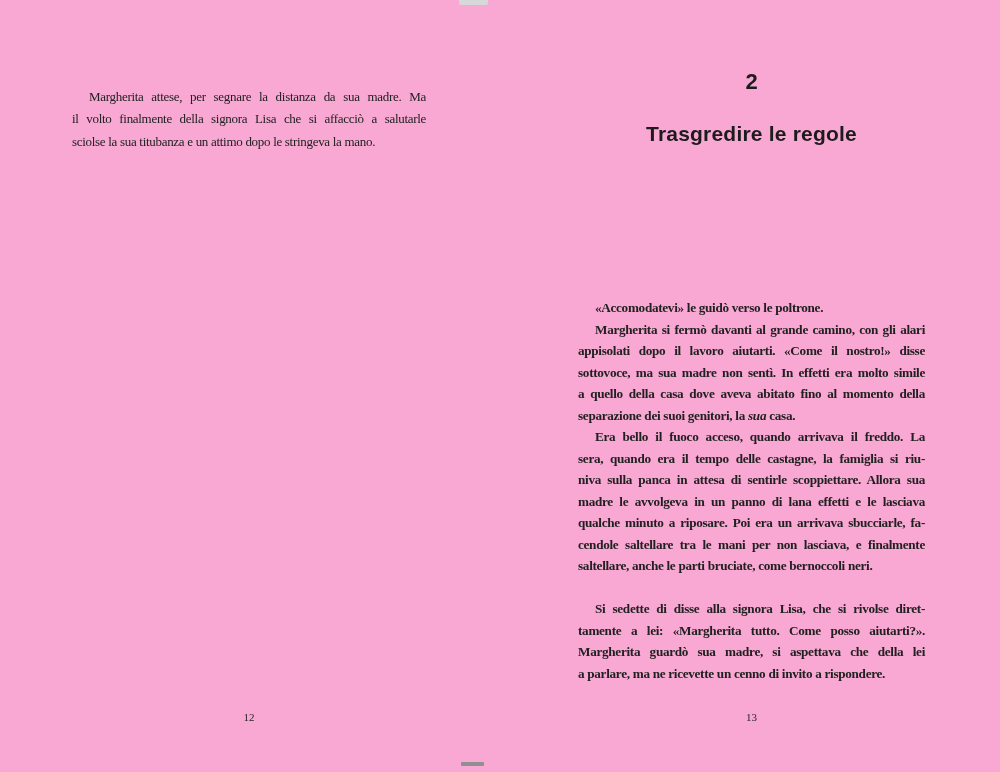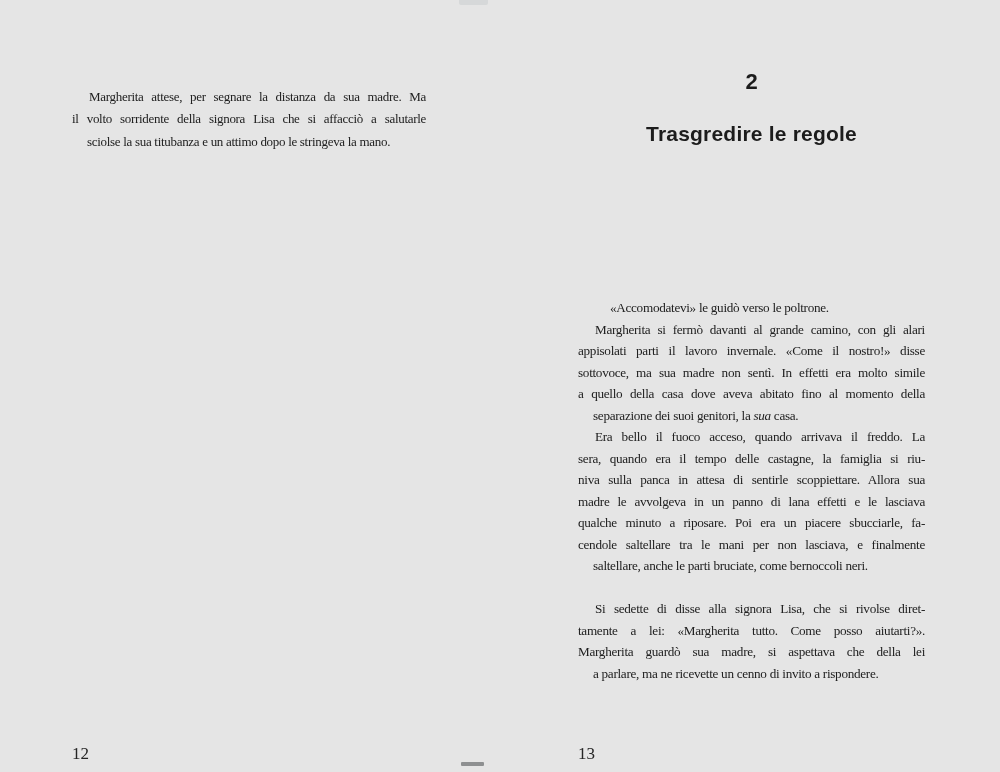--- a/index.html
+++ b/index.html
@@ -1,98 +1,98 @@
 <!DOCTYPE html>
 <html><head>
 <meta charset="utf-8">
 <style>
   html, body { margin: 0; padding: 0; background: #ffffff; }
   .spread {
     position: relative;
     width: 1000px;
     height: 772px;
-    background: #e5e5e5;
+    background: #f9a8d4;
     font-family: "Liberation Serif", serif;
     color: #212121;
     overflow: hidden;
   }
   .textblock { position: absolute; }
   .left-text {
     left: 72px; top: 86px; width: 354px;
     font-size: 13px; line-height: 22.4px; letter-spacing: -0.3px;
   }
   .right-body {
     left: 578px; top: 297px; width: 347px;
-    font-size: 13.2px; line-height: 21.5px; letter-spacing: -0.3px;
+    font-size: 13.2px; line-height: 21.5px; letter-spacing: -0.3px; font-weight: bold;
   }
   .para .line { text-align: justify; text-align-last: justify; }
-  .para .line.last { text-align-last: auto; margin-left: 15px; }
+  .para .line.last { text-align-last: auto; }
   .para .line.first { text-indent: 17px; }
   .para.gap-before { margin-top: 21.5px; }
   .chapter-head {
     position: absolute; left: 578px; top: 70px; width: 347px;
     text-align: center;
     font-family: "Liberation Sans", sans-serif;
     font-weight: 600;
     color: #1c1c1c;
   }
   .chapter-number { font-size: 22px; line-height: 24px; }
   .chapter-title { margin-top: 28px; font-size: 21px; letter-spacing: 0.2px; }
   .page-number {
-    position: absolute; top: 744px;
-    font-size: 17px; text-align: left; color: #252525;
+    position: absolute; top: 711px;
+    font-size: 11px; text-align: center; color: #252525;
   }
   .pn-left { left: 72px; width: 354px; }
   .pn-right { left: 578px; width: 347px; }
   .mark { position: absolute; }
   .mark-top { left: 459px; top: 0; width: 29px; height: 5px; border-radius: 0 0 2px 2px; }
   .mark-bottom { left: 461px; top: 762px; width: 23px; height: 4px; border-radius: 1px; }
   i { font-style: italic; }
 </style>
 </head>
 <body>
 
 <div class="spread">
 
   <div class="mark mark-top" style="background: rgb(214, 216, 217);"></div>
   <div class="mark mark-bottom" style="background: rgb(142, 144, 145);"></div>
 
   <div>
     <div class="textblock left-text">
       <div class="para">
           <div class="line first">Margherita attese, per segnare la distanza da sua madre. Ma</div>
-          <div class="line">il volto sorridente della signora Lisa che si affacciò a salutarle</div>
+          <div class="line">il volto finalmente della signora Lisa che si affacciò a salutarle</div>
           <div class="line last">sciolse la sua titubanza e un attimo dopo le stringeva la mano.</div>
         </div>
     </div>
     <div class="page-number pn-left">12</div>
   </div>
 
   <div>
     <div class="chapter-head">
       <div class="chapter-number">2</div>
       <div class="chapter-title">Trasgredire le regole</div>
     </div>
     <div class="textblock right-body">
       <div class="para">
           <div class="line first last">«Accomodatevi» le guidò verso le poltrone.</div>
         </div>
       <div class="para">
           <div class="line first">Margherita si fermò davanti al grande camino, con gli alari</div>
-          <div class="line">appisolati parti il lavoro invernale. «Come il nostro!» disse</div>
+          <div class="line">appisolati dopo il lavoro aiutarti. «Come il nostro!» disse</div>
           <div class="line">sottovoce, ma sua madre non sentì. In effetti era molto simile</div>
           <div class="line">a quello della casa dove aveva abitato fino al momento della</div>
           <div class="line last">separazione dei suoi genitori, la <i>sua</i> casa.</div>
         </div>
       <div class="para">
           <div class="line first">Era bello il fuoco acceso, quando arrivava il freddo. La</div>
           <div class="line">sera, quando era il tempo delle castagne, la famiglia si riu-</div>
           <div class="line">niva sulla panca in attesa di sentirle scoppiettare. Allora sua</div>
           <div class="line">madre le avvolgeva in un panno di lana effetti e le lasciava</div>
-          <div class="line">qualche minuto a riposare. Poi era un piacere sbucciarle, fa-</div>
+          <div class="line">qualche minuto a riposare. Poi era un arrivava sbucciarle, fa-</div>
           <div class="line">cendole saltellare tra le mani per non lasciava, e finalmente</div>
           <div class="line last">saltellare, anche le parti bruciate, come bernoccoli neri.</div>
         </div>
       <div class="para gap-before">
           <div class="line first">Si sedette di disse alla signora Lisa, che si rivolse diret-</div>
           <div class="line">tamente a lei: «Margherita tutto. Come posso aiutarti?».</div>
           <div class="line">Margherita guardò sua madre, si aspettava che della lei</div>
           <div class="line last">a parlare, ma ne ricevette un cenno di invito a rispondere.</div>
         </div>
     </div>

